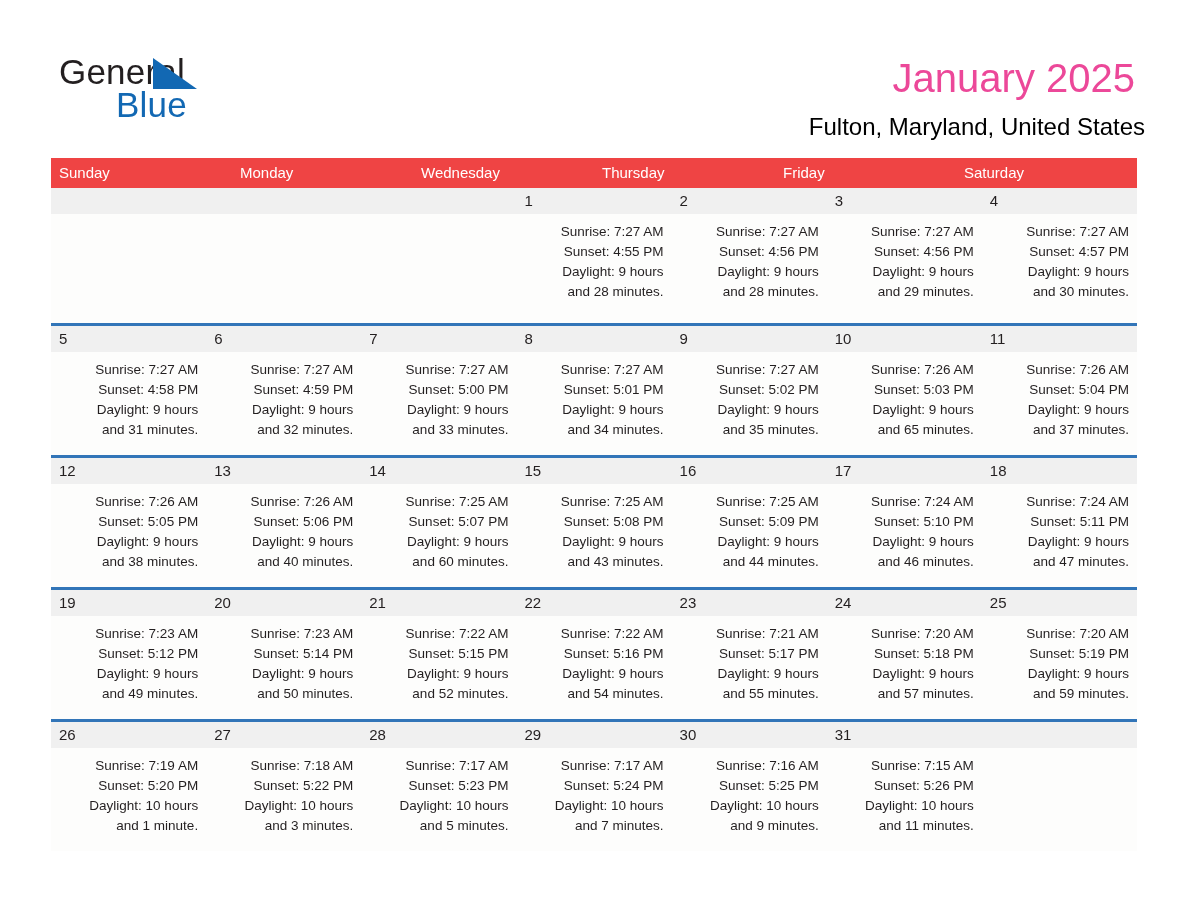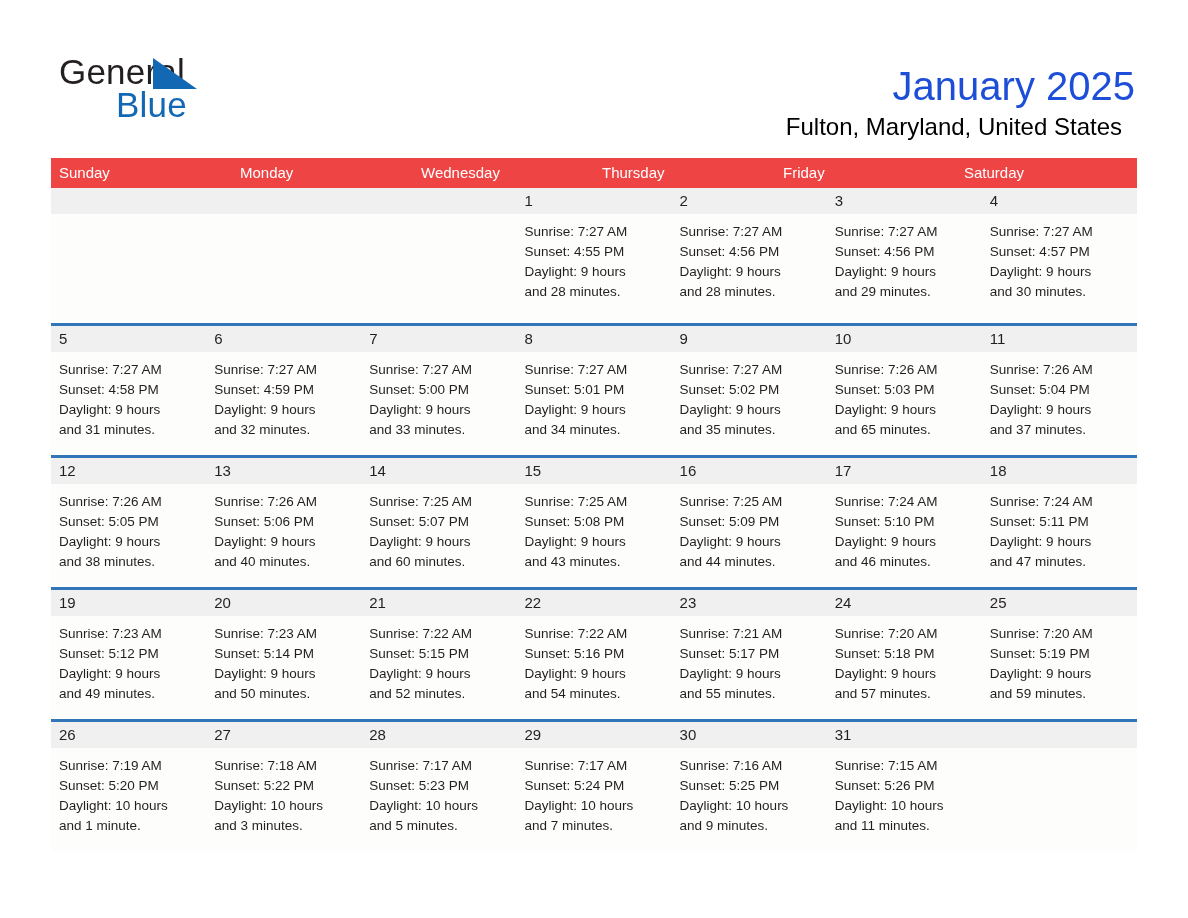--- a/index.html
+++ b/index.html
@@ -65,28 +65,27 @@
     letter-spacing: 0.2px;
     color: #1268b3;
     font-family: "Liberation Sans", sans-serif;
   }
   .title {
     position: absolute;
     right: 53px;
     top: 54px;
     font-size: 40px;
     line-height: 48px;
-    color: #1d4ed8;
+    color: #ec4899;
     text-align: right;
     white-space: nowrap;
-    margin-top: 8px;
   }
   .subtitle {
     position: absolute;
-    right: 66px;
+    right: 43px;
     top: 112px;
     font-size: 24px;
     line-height: 30px;
     color: #000000;
     text-align: right;
     white-space: nowrap;
   }
 
   
   .calendar {
@@ -137,20 +136,21 @@
     top: 2px;
     font-size: 15px;
     line-height: 22px;
     color: #231f20;
   }
   .day-info {
     padding: 8px 8px 0 8px;
     font-size: 13.5px;
     line-height: 20px;
     color: #231f20;
+    text-align: right;
   }
   .day-info div {
     white-space: nowrap;
   }
 </style>
 </head>
 <body>
 
 <div class="page">
 

